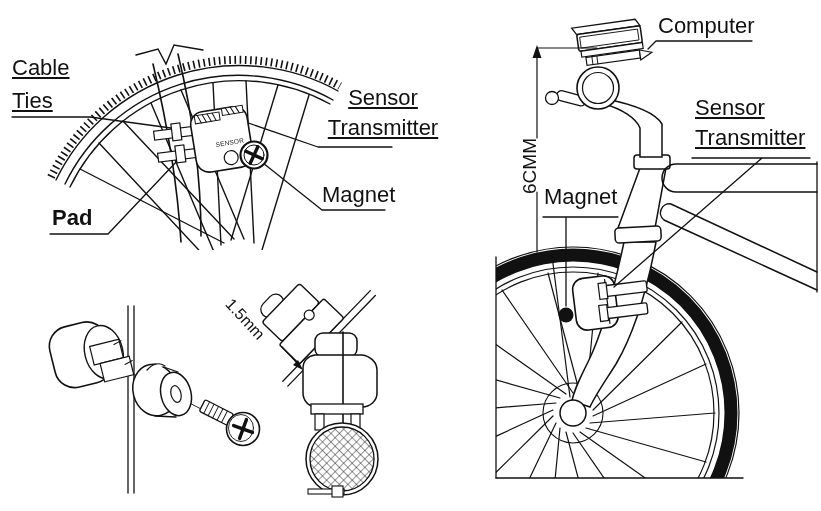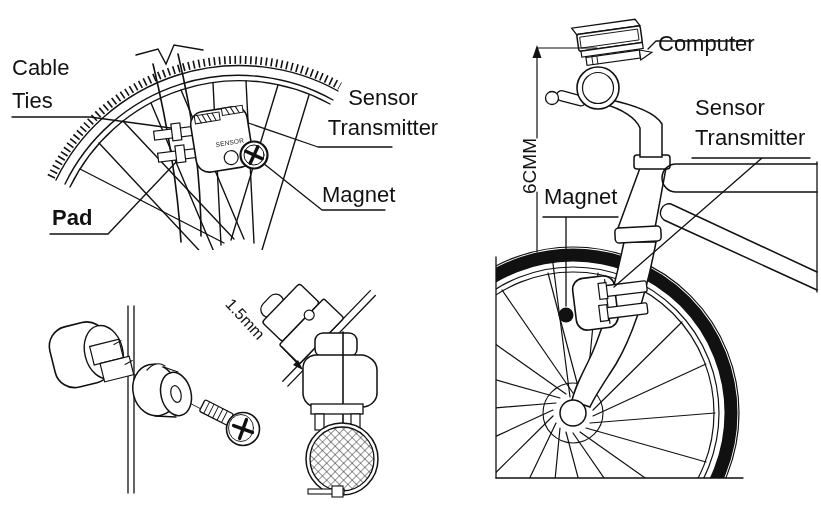--- a/index.html
+++ b/index.html
@@ -1,26 +1,26 @@
 <!DOCTYPE html>
 <html><head>
 <meta charset="utf-8">
 <style>
   html,body{margin:0;padding:0;background:#fff;}
   #stage{position:relative;width:821px;height:511px;background:#fff;overflow:hidden;
          font-family:"Liberation Sans", sans-serif;color:#111;}
   #art{position:absolute;left:0;top:0;}
   .lbl{position:absolute;font-size:22px;line-height:30px;color:#111;white-space:pre-line;}
   .lbl.center{text-align:center;}
-  .lbl.wrap{white-space:normal;}
+  .lbl.wrap{white-space:normal;text-decoration:underline;}
   #lbl-cable-ties{left:12px;top:51px;width:95px;line-height:33px;}
   #lbl-pad{left:52px;top:203px;font-weight:bold;}
   #lbl-sensor-transmitter-left{left:314px;top:83px;width:138px;}
   #lbl-magnet-left{left:322px;top:180px;}
-  #lbl-computer{left:658px;top:29px;}
+  #lbl-computer{left:658px;top:11px;}
   #lbl-sensor-transmitter-right{left:695px;top:93px;width:140px;}
   #lbl-magnet-right{left:544px;top:182px;}
   #lbl-6cmm{left:495px;top:156px;width:70px;height:20px;font-size:19px;line-height:20px;
             text-align:center;transform:rotate(-90deg);}
   #lbl-15mm{left:234px;top:296px;font-size:16px;line-height:16px;transform:rotate(47deg);
             transform-origin:left top;}
   #lbl-sensor-device{left:215px;top:141px;font-size:6.5px;line-height:7px;letter-spacing:0.2px;
             transform:rotate(-9deg);transform-origin:left top;color:#222;}
 </style>
 </head>

